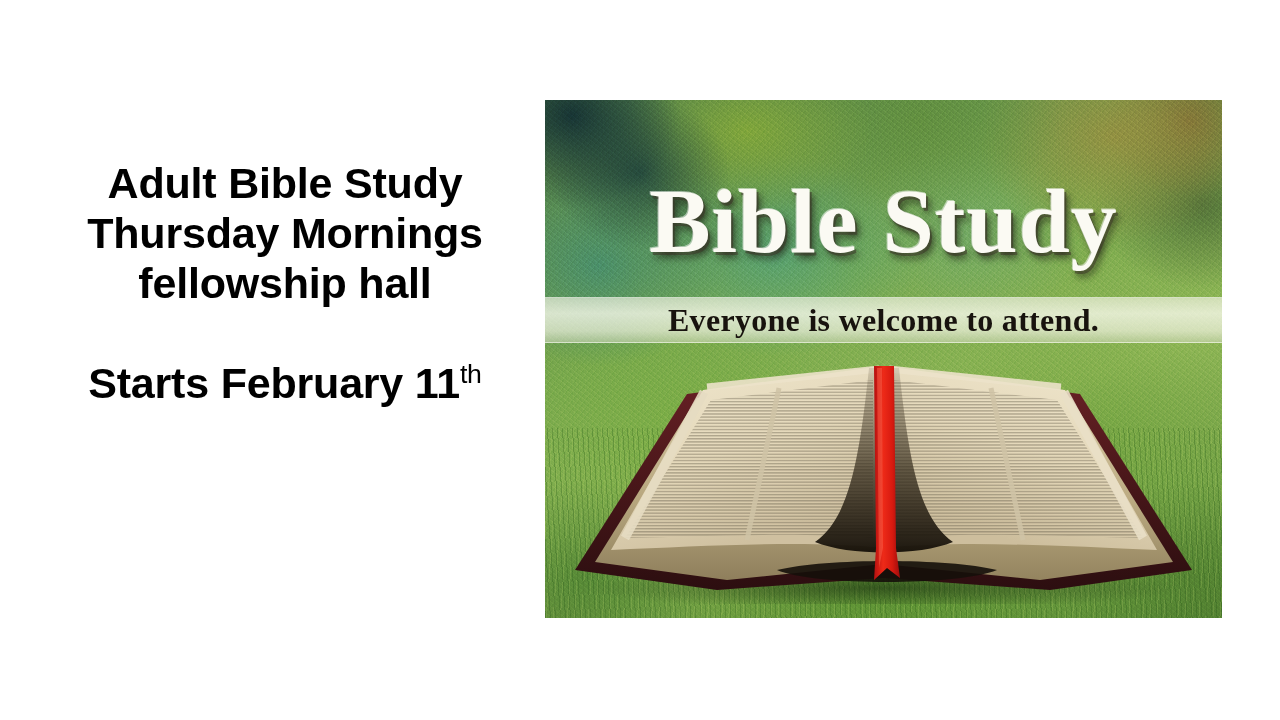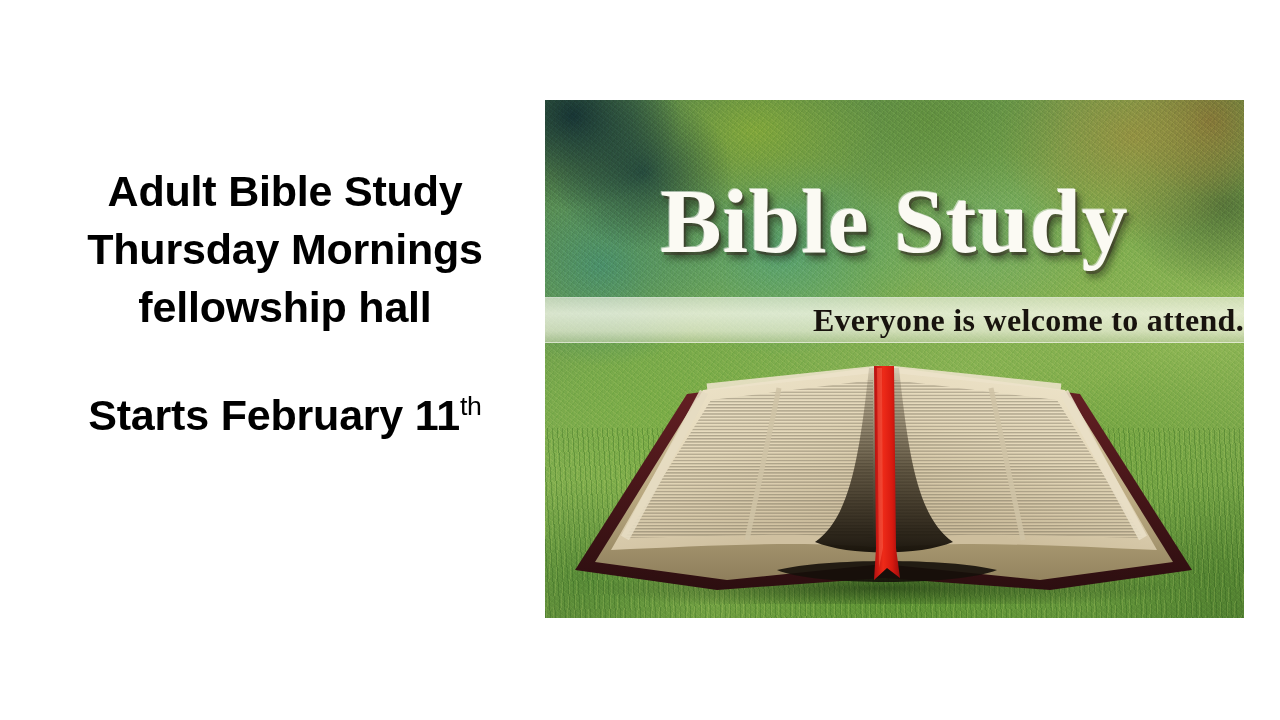--- a/index.html
+++ b/index.html
@@ -33,21 +33,20 @@
     font-family: "Liberation Sans", sans-serif;
     font-weight: bold;
     font-size: 43px;
     line-height: 50px;
     letter-spacing: -0.2px;
     -webkit-font-smoothing: none;
   }
   #text-block .line {
     display: block;
     white-space: nowrap;
-    margin-top: 8px;
   }
   #text-block .blank-line {
     display: block;
     height: 50px;
   }
   #text-block .sup {
     font-size: 0.62em;
     vertical-align: super;
     line-height: 0;
     font-weight: normal;
@@ -55,21 +54,20 @@
 
   
   #picture {
     position: absolute;
     left: 545px;
     top: 100px;
     width: 677px;
     height: 518px;
     overflow: hidden;
     background: #5d8a42;
-    padding-left: 22px;
   }
 
   
   #pic-bg {
     position: absolute;
     inset: 0;
     background-color: #6e9a45;
     background-image:
       radial-gradient(ellipse 150px 130px at 4% 3%,   rgba(20,48,52,0.95) 0%, rgba(20,48,52,0) 72%),
       radial-gradient(ellipse 130px 110px at 14% 14%, rgba(26,60,58,0.80) 0%, rgba(26,60,58,0) 70%),
@@ -144,21 +142,21 @@
     height: 44px;
     background: linear-gradient(to bottom,
         rgba(244,244,230,0.66) 0%,
         rgba(250,250,238,0.78) 35%,
         rgba(238,240,222,0.72) 75%,
         rgba(214,220,196,0.55) 100%);
     border-top: 1px solid rgba(255,255,255,0.45);
     border-bottom: 1px solid rgba(255,255,255,0.30);
     display: flex;
     align-items: center;
-    justify-content: flex-end;
+    justify-content: center;
   }
   #pic-banner-text {
     font-family: "Liberation Serif", "DejaVu Serif", serif;
     font-weight: bold;
     font-size: 32px;
     line-height: 1;
     color: #18130e;
     letter-spacing: 0.3px;
     white-space: nowrap;
   }

